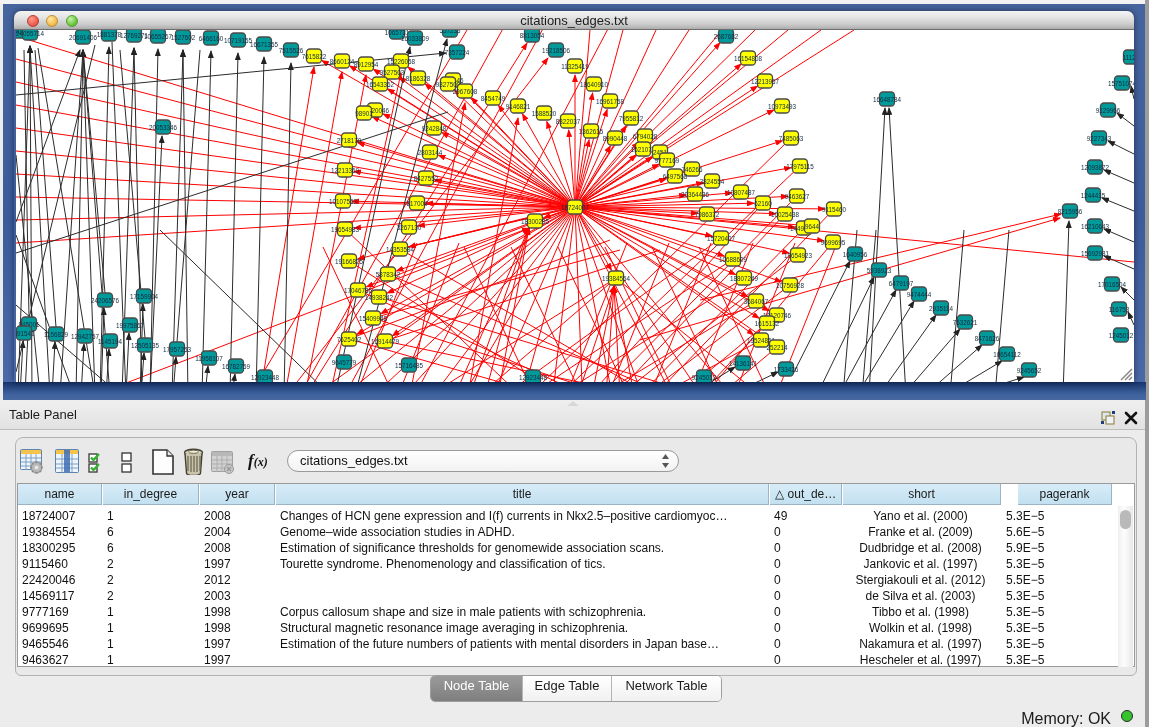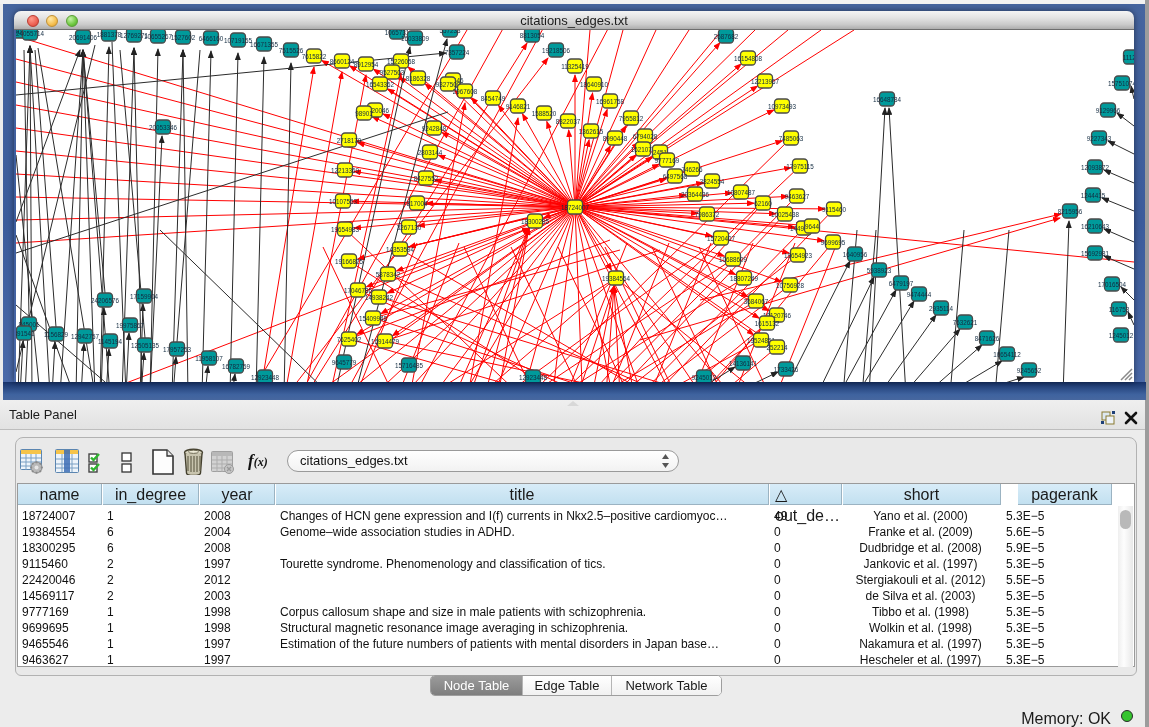--- a/index.html
+++ b/index.html
@@ -5,27 +5,27 @@
 #desktop{position:absolute;left:3px;top:4px;width:1143px;height:396px;background:linear-gradient(180deg,#46659f 0%,#3c5c9c 55%,#4c6baa 100%)}
 #rightstrip{position:absolute;right:0;top:0;width:4px;height:727px;background:#9c9c9c}
 #topstrip{position:absolute;left:0;top:0;width:1145px;height:4px;background:#f2f2f2}
 #win{position:absolute;left:14px;top:11px;width:1120px;height:371px;border-radius:7px 7px 0 0;box-shadow:0 0 6px rgba(0,0,0,.5)}
 #titlebar{position:absolute;left:0;top:0;width:100%;height:19px;border-radius:7px 7px 0 0;background:linear-gradient(180deg,#f4f4f4 0%,#e2e2e2 40%,#cacaca 75%,#adadad 100%);border-bottom:1px solid #6e6e6e;text-align:center;font-size:13px;color:#1c1c1c;line-height:19px}
 .tl{position:absolute;top:4.3px;width:12px;height:12px;border-radius:50%}
 #tpbar{position:absolute;left:0;top:400px;width:1145px;height:30px;background:linear-gradient(180deg,#efefef,#e2e2e2);border-bottom:1px solid #bdbdbd;font-size:13px;color:#1c1c1c;line-height:30px;padding-left:9px}
 #panel{position:absolute;left:0;top:431px;width:1145px;height:296px;background:#ececec}
 #box{position:absolute;left:15px;top:437px;width:1122px;height:239px;background:#e9e9e9;border:1px solid #b2b2b2;border-radius:8px 8px 6px 6px}
 #tbl{position:absolute;left:17px;top:483px;width:1118px;height:184px;background:#fff;border:1px solid #9a9a9a}
-.hc{position:absolute;top:0;height:21px;background:linear-gradient(180deg,#d8ecf8,#c2e0f0);border-right:1px solid #9bb3c2;border-bottom:1px solid #9bb3c2;font-size:16px;color:#1a1a1a;text-align:center;line-height:21px}
+.hc{position:absolute;top:0;height:21px;background:linear-gradient(180deg,#d8ecf8,#c2e0f0);border-right:1px solid #9bb3c2;border-bottom:1px solid #9bb3c2;font-size:12px;color:#1a1a1a;text-align:center;line-height:21px}
 .tr{position:absolute;left:0;width:100%;height:16px}
 .tc{position:absolute;top:0;height:16px;font-size:12px;color:#111;line-height:16px;white-space:nowrap;overflow:hidden}
 .tc.c{text-align:center}
 #vsb{position:absolute;right:1px;top:22px;width:15px;height:161px;background:linear-gradient(90deg,#efefef,#fdfdfd 40%,#e8e8e8)}
 #vth{position:absolute;right:3px;top:26px;width:11px;height:19px;background:#b9b9b9;border-radius:6px}
-#tabs{position:absolute;left:430px;top:675px;height:21px;display:flex;border:1px solid #9e9e9e;border-radius:5px;overflow:hidden;background:#fff}
+#tabs{position:absolute;left:430px;top:675px;height:27px;display:flex;border:1px solid #9e9e9e;border-radius:5px;overflow:hidden;background:#fff}
 .tab{font-size:13px;line-height:19px;text-align:center;box-sizing:border-box;background:linear-gradient(180deg,#ffffff,#f1f1f1);color:#1a1a1a;border-left:1px solid #b5b5b5}
 .tab.sel{background:linear-gradient(180deg,#9b9b9b,#7e7e7e);color:#fff;border-left:none}
 #mem{position:absolute;right:38px;top:710px;font-size:16px;color:#1a1a1a}
 #band{position:absolute;left:3px;top:382px;width:1143px;height:18px;background:linear-gradient(180deg,#17336b,#3f639f 70%,#47679f)}
 #memdot{position:absolute;right:16px;top:710px;width:12px;height:12px;border-radius:50%;background:#35c42e;border:1.5px solid #2a2a2a}
 #dd{position:absolute;left:287px;top:450px;width:392px;height:22px;background:linear-gradient(180deg,#ffffff,#f2f2f2);border:1px solid #9a9a9a;border-radius:11px;font-size:13px;color:#111;line-height:20px;padding-left:12px}
 #flicon{position:absolute;left:1101px;top:411px;width:15px;height:14px}
 #xicon{position:absolute;left:1124px;top:411px;width:14px;height:14px}
 </style></head><body>
 <div id="topstrip"></div>
@@ -664,20 +664,21 @@
       <div class="tc" style="left:186px;width:70px">2004</div>
       <div class="tc" style="left:262px;width:488px">Genome–wide association studies in ADHD.</div>
       <div class="tc" style="left:756px;width:67px">0</div>
       <div class="tc c" style="left:825px;width:155px">Franke et al. (2009)</div>
       <div class="tc" style="left:988px;width:89px">5.6E−5</div>
     </div>
     <div class="tr" style="top:56px">
       <div class="tc" style="left:4px;width:79px">18300295</div>
       <div class="tc" style="left:89px;width:91px">6</div>
       <div class="tc" style="left:186px;width:70px">2008</div>
+      <div class="tc" style="left:262px;width:488px">Estimation of significance thresholds for genomewide association scans.</div>
       <div class="tc" style="left:756px;width:67px">0</div>
       <div class="tc c" style="left:825px;width:155px">Dudbridge et al. (2008)</div>
       <div class="tc" style="left:988px;width:89px">5.9E−5</div>
     </div>
     <div class="tr" style="top:72px">
       <div class="tc" style="left:4px;width:79px">9115460</div>
       <div class="tc" style="left:89px;width:91px">2</div>
       <div class="tc" style="left:186px;width:70px">1997</div>
       <div class="tc" style="left:262px;width:488px">Tourette syndrome. Phenomenology and classification of tics.</div>
       <div class="tc" style="left:756px;width:67px">0</div>

